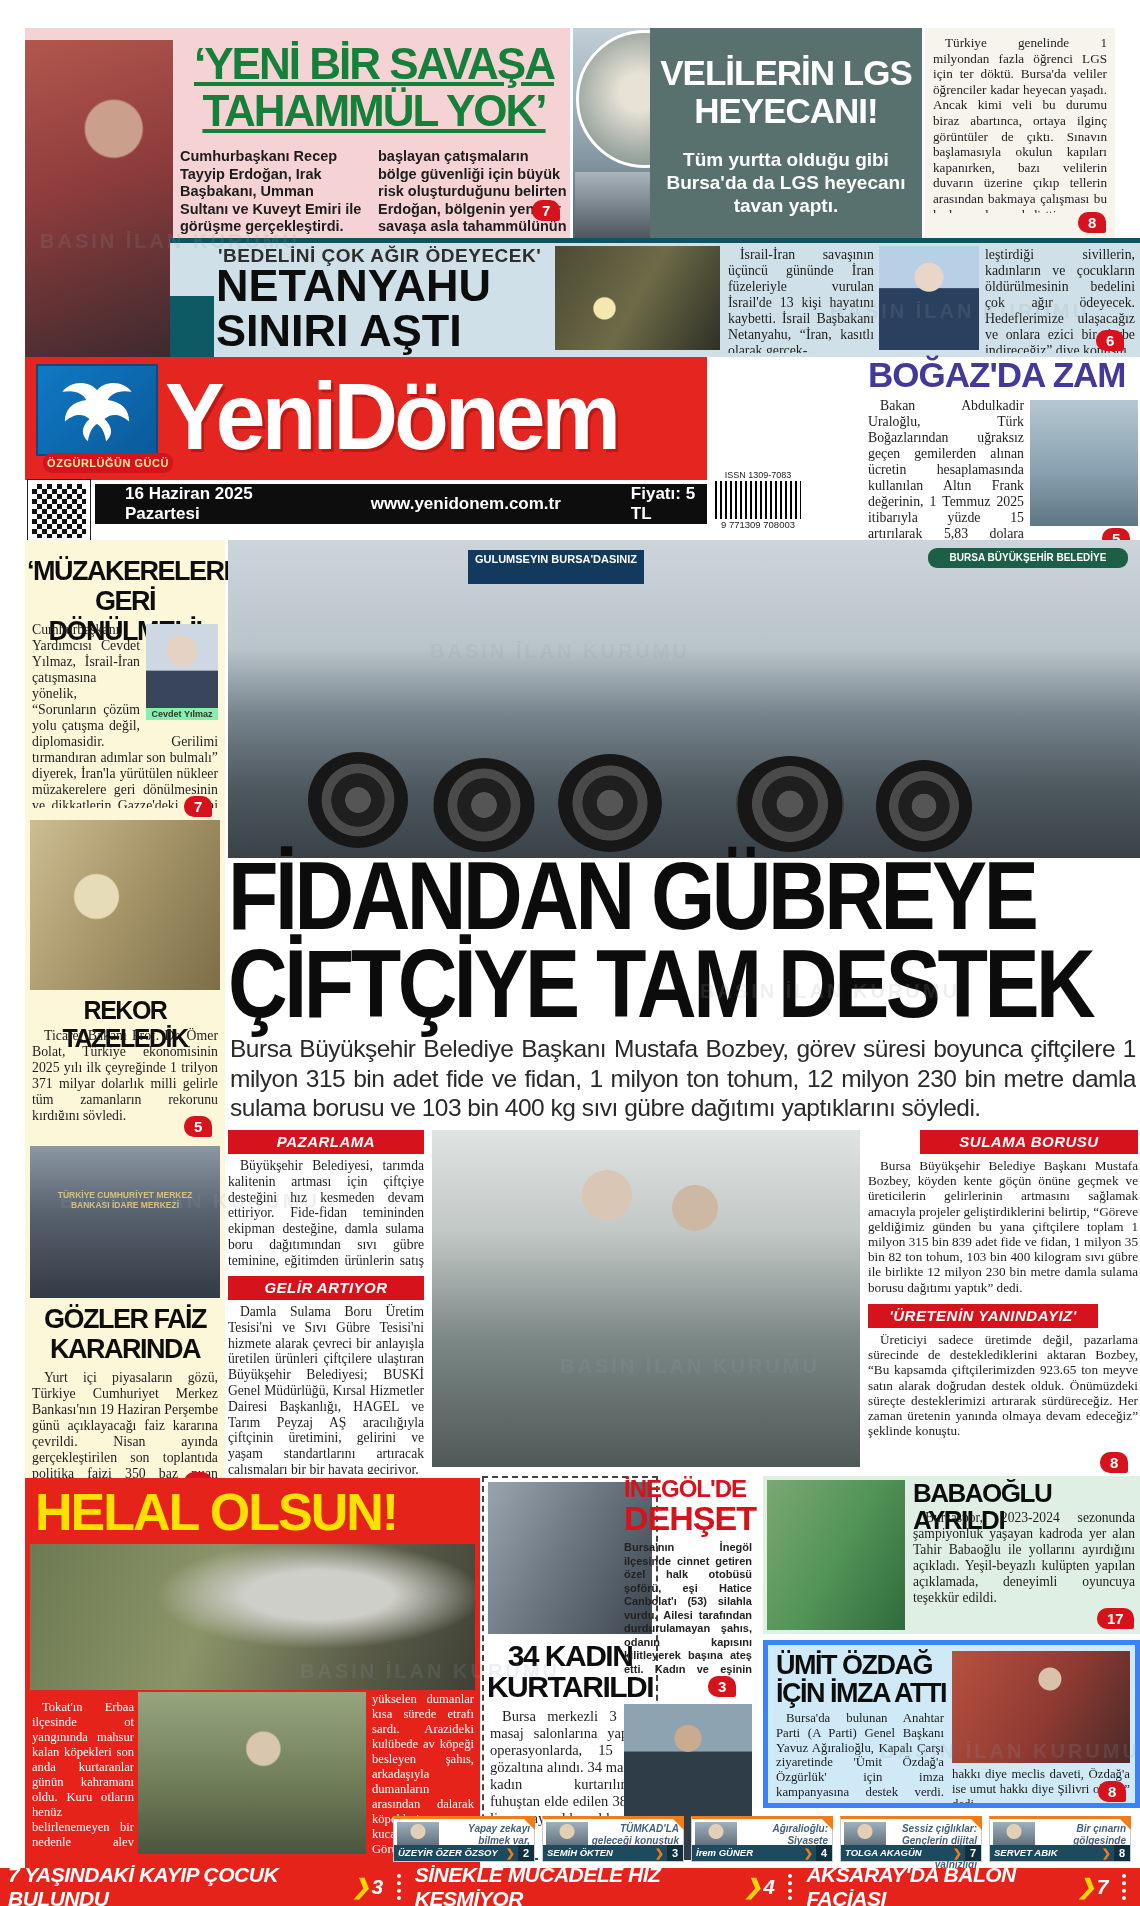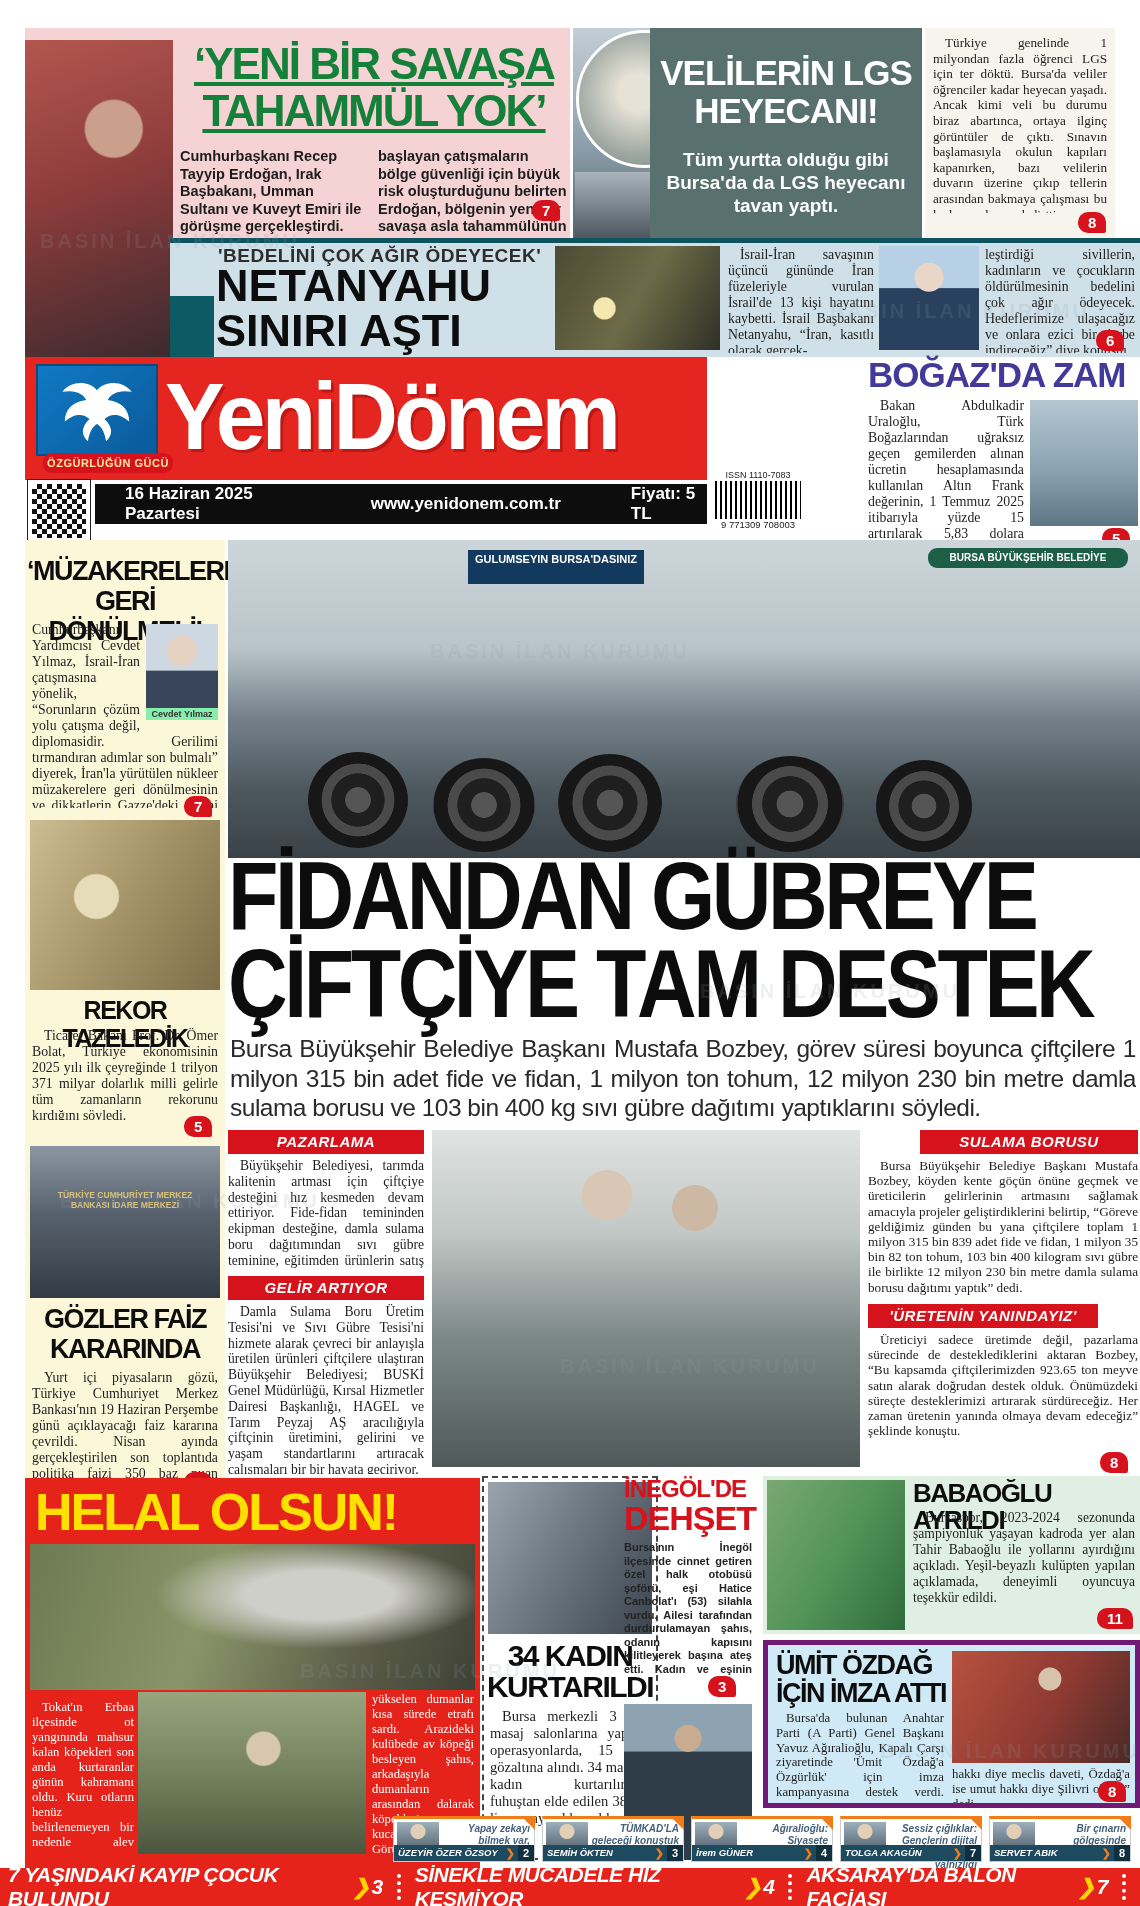--- a/index.html
+++ b/index.html
@@ -104,21 +104,21 @@
   </div>
 
   <div class="abs" style="left:95px;top:484px;width:612px;height:40px;background:#0d0d0d;color:#fff;display:flex;align-items:center;">
     <span style="font:700 17px 'Liberation Sans',sans-serif;margin-left:30px;">16 Haziran 2025 Pazartesi</span>
     <span style="font:700 17px 'Liberation Sans',sans-serif;margin-left:70px;">www.yenidonem.com.tr</span>
     <span style="font:700 17px 'Liberation Sans',sans-serif;margin-left:70px;">Fiyatı: 5 TL</span>
   </div>
   <div class="abs qr" style="left:28px;top:480px;width:62px;height:62px;"></div>
 
   <div class="abs" style="left:712px;top:470px;width:92px;">
-    <div style="font:400 9px 'Liberation Sans',sans-serif;color:#222;text-align:center;">ISSN 1110-7083</div>
+    <div style="font:400 9px 'Liberation Sans',sans-serif;color:#222;text-align:center;">ISSN 1309-7083</div>
     <div class="barcode" style="width:86px;height:38px;margin:1px auto 0;"></div>
     <div style="font:400 9.5px 'Liberation Sans',sans-serif;color:#222;text-align:center;">9 771309 708003</div>
   </div>
 
   <div class="abs" style="left:868px;top:356px;width:272px;color:#43399b;font:900 35px/38px 'Liberation Sans',sans-serif;letter-spacing:-1px;white-space:nowrap;">BOĞAZ'DA ZAM</div>
   <div class="serif abs" style="left:868px;top:398px;width:156px;height:148px;font-size:13.8px;line-height:16px;overflow:hidden;text-indent:12px;">Bakan Abdulkadir Uraloğlu, Türk Boğazlarından uğraksız geçen gemilerden alınan ücretin hesaplamasında kullanılan Altın Frank değerinin, 1 Temmuz 2025 itibarıyla yüzde 15 artırılarak 5,83 dolara çıkarılacağını açıkladı.</div>
   <div class="photo" style="left:1030px;top:400px;width:108px;height:126px;background:linear-gradient(#b5c7d2 0%,#8aa2b1 55%,#5f7684 100%);"></div>
   <span class="badge" style="left:1102px;top:528px;">5</span>
 
   <div class="abs" style="left:25px;top:540px;width:200px;height:957px;background:#fdf7da;"></div>
@@ -208,24 +208,24 @@
     <div style="color:#d6131c;font:900 34px/34px 'Liberation Sans',sans-serif;letter-spacing:-1px;">DEHŞET</div>
     <div style="font:700 11px/13.5px 'Liberation Sans',sans-serif;color:#222;text-align:justify;margin-top:6px;height:136px;overflow:hidden;">Bursa'nın İnegöl ilçesinde cinnet getiren özel halk otobüsü şoförü, eşi Hatice Canbolat'ı (53) silahla vurdu. Ailesi tarafından durdurulamayan şahıs, odanın kapısını kilitleyerek başına ateş etti. Kadın ve eşinin cansız bedenleri Adli Tıp Kurumu'na gönderildi.</div>
     <span class="badge" style="left:84px;top:200px;">3</span>
     <div class="photo" style="left:0;top:228px;width:128px;height:156px;background:radial-gradient(circle at 50% 22%,#c9ab90 13px,transparent 14px),linear-gradient(#8ea3b2 30%,#2f3d49 31%);"></div>
   </div>
 
   <div class="abs" style="left:763px;top:1476px;width:377px;height:158px;background:#e0efe4;">
     <div class="photo" style="left:4px;top:4px;width:138px;height:150px;background:linear-gradient(120deg,#7aa873 0%,#539457 50%,#2f6b3d 100%);"></div>
     <div style="position:absolute;left:150px;top:4px;width:222px;color:#0d0d0d;font:900 26px/27px 'Liberation Sans',sans-serif;letter-spacing:-1.5px;">BABAOĞLU AYRILDI</div>
     <div class="serif" style="position:absolute;left:150px;top:34px;width:222px;height:118px;font-size:13.6px;line-height:16px;overflow:hidden;text-indent:12px;">Bursaspor, 2023-2024 sezonunda şampiyonluk yaşayan kadroda yer alan Tahir Babaoğlu ile yollarını ayırdığını açıkladı. Yeşil-beyazlı kulüpten yapılan açıklamada, deneyimli oyuncuya teşekkür edildi.</div>
-    <span class="badge" style="left:334px;top:132px;">11</span>
-  </div>
-
-  <div class="abs" style="left:763px;top:1640px;width:377px;height:168px;background:#cfe9f7;border:5px solid #701a75;">
+    <span class="badge" style="left:334px;top:132px;">17</span>
+  </div>
+
+  <div class="abs" style="left:763px;top:1640px;width:377px;height:168px;background:#cfe9f7;border:5px solid #3b82f6;">
     <div style="position:absolute;left:8px;top:6px;color:#0d0d0d;font:900 27px/28px 'Liberation Sans',sans-serif;letter-spacing:-1.5px;">
       <div>ÜMİT ÖZDAĞ</div>
       <div>İÇİN İMZA ATTI</div>
     </div>
     <div class="photo" style="left:184px;top:6px;width:178px;height:112px;background:radial-gradient(circle at 55% 25%,#d9c2ac 11px,transparent 12px),linear-gradient(120deg,#b8513f 0%,#8e3a32 55%,#4a2a28 100%);"></div>
     <div class="serif" style="position:absolute;left:8px;top:66px;width:168px;height:88px;font-size:12.8px;line-height:14.8px;overflow:hidden;text-indent:10px;">Bursa'da bulunan Anahtar Parti (A Parti) Genel Başkanı Yavuz Ağıralioğlu, Kapalı Çarşı ziyaretinde 'Ümit Özdağ'a Özgürlük' için imza kampanyasına destek verdi. Ağıralioğlu, “Öcalan'a umut</div>
     <div class="serif" style="position:absolute;left:184px;top:122px;width:178px;height:36px;font-size:12.8px;line-height:14.8px;overflow:hidden;">hakkı diye meclis daveti, Özdağ'a ise umut hakkı diye Şilivri olmaz” dedi.</div>
     <span class="badge" style="left:330px;top:136px;">8</span>
   </div>
 

